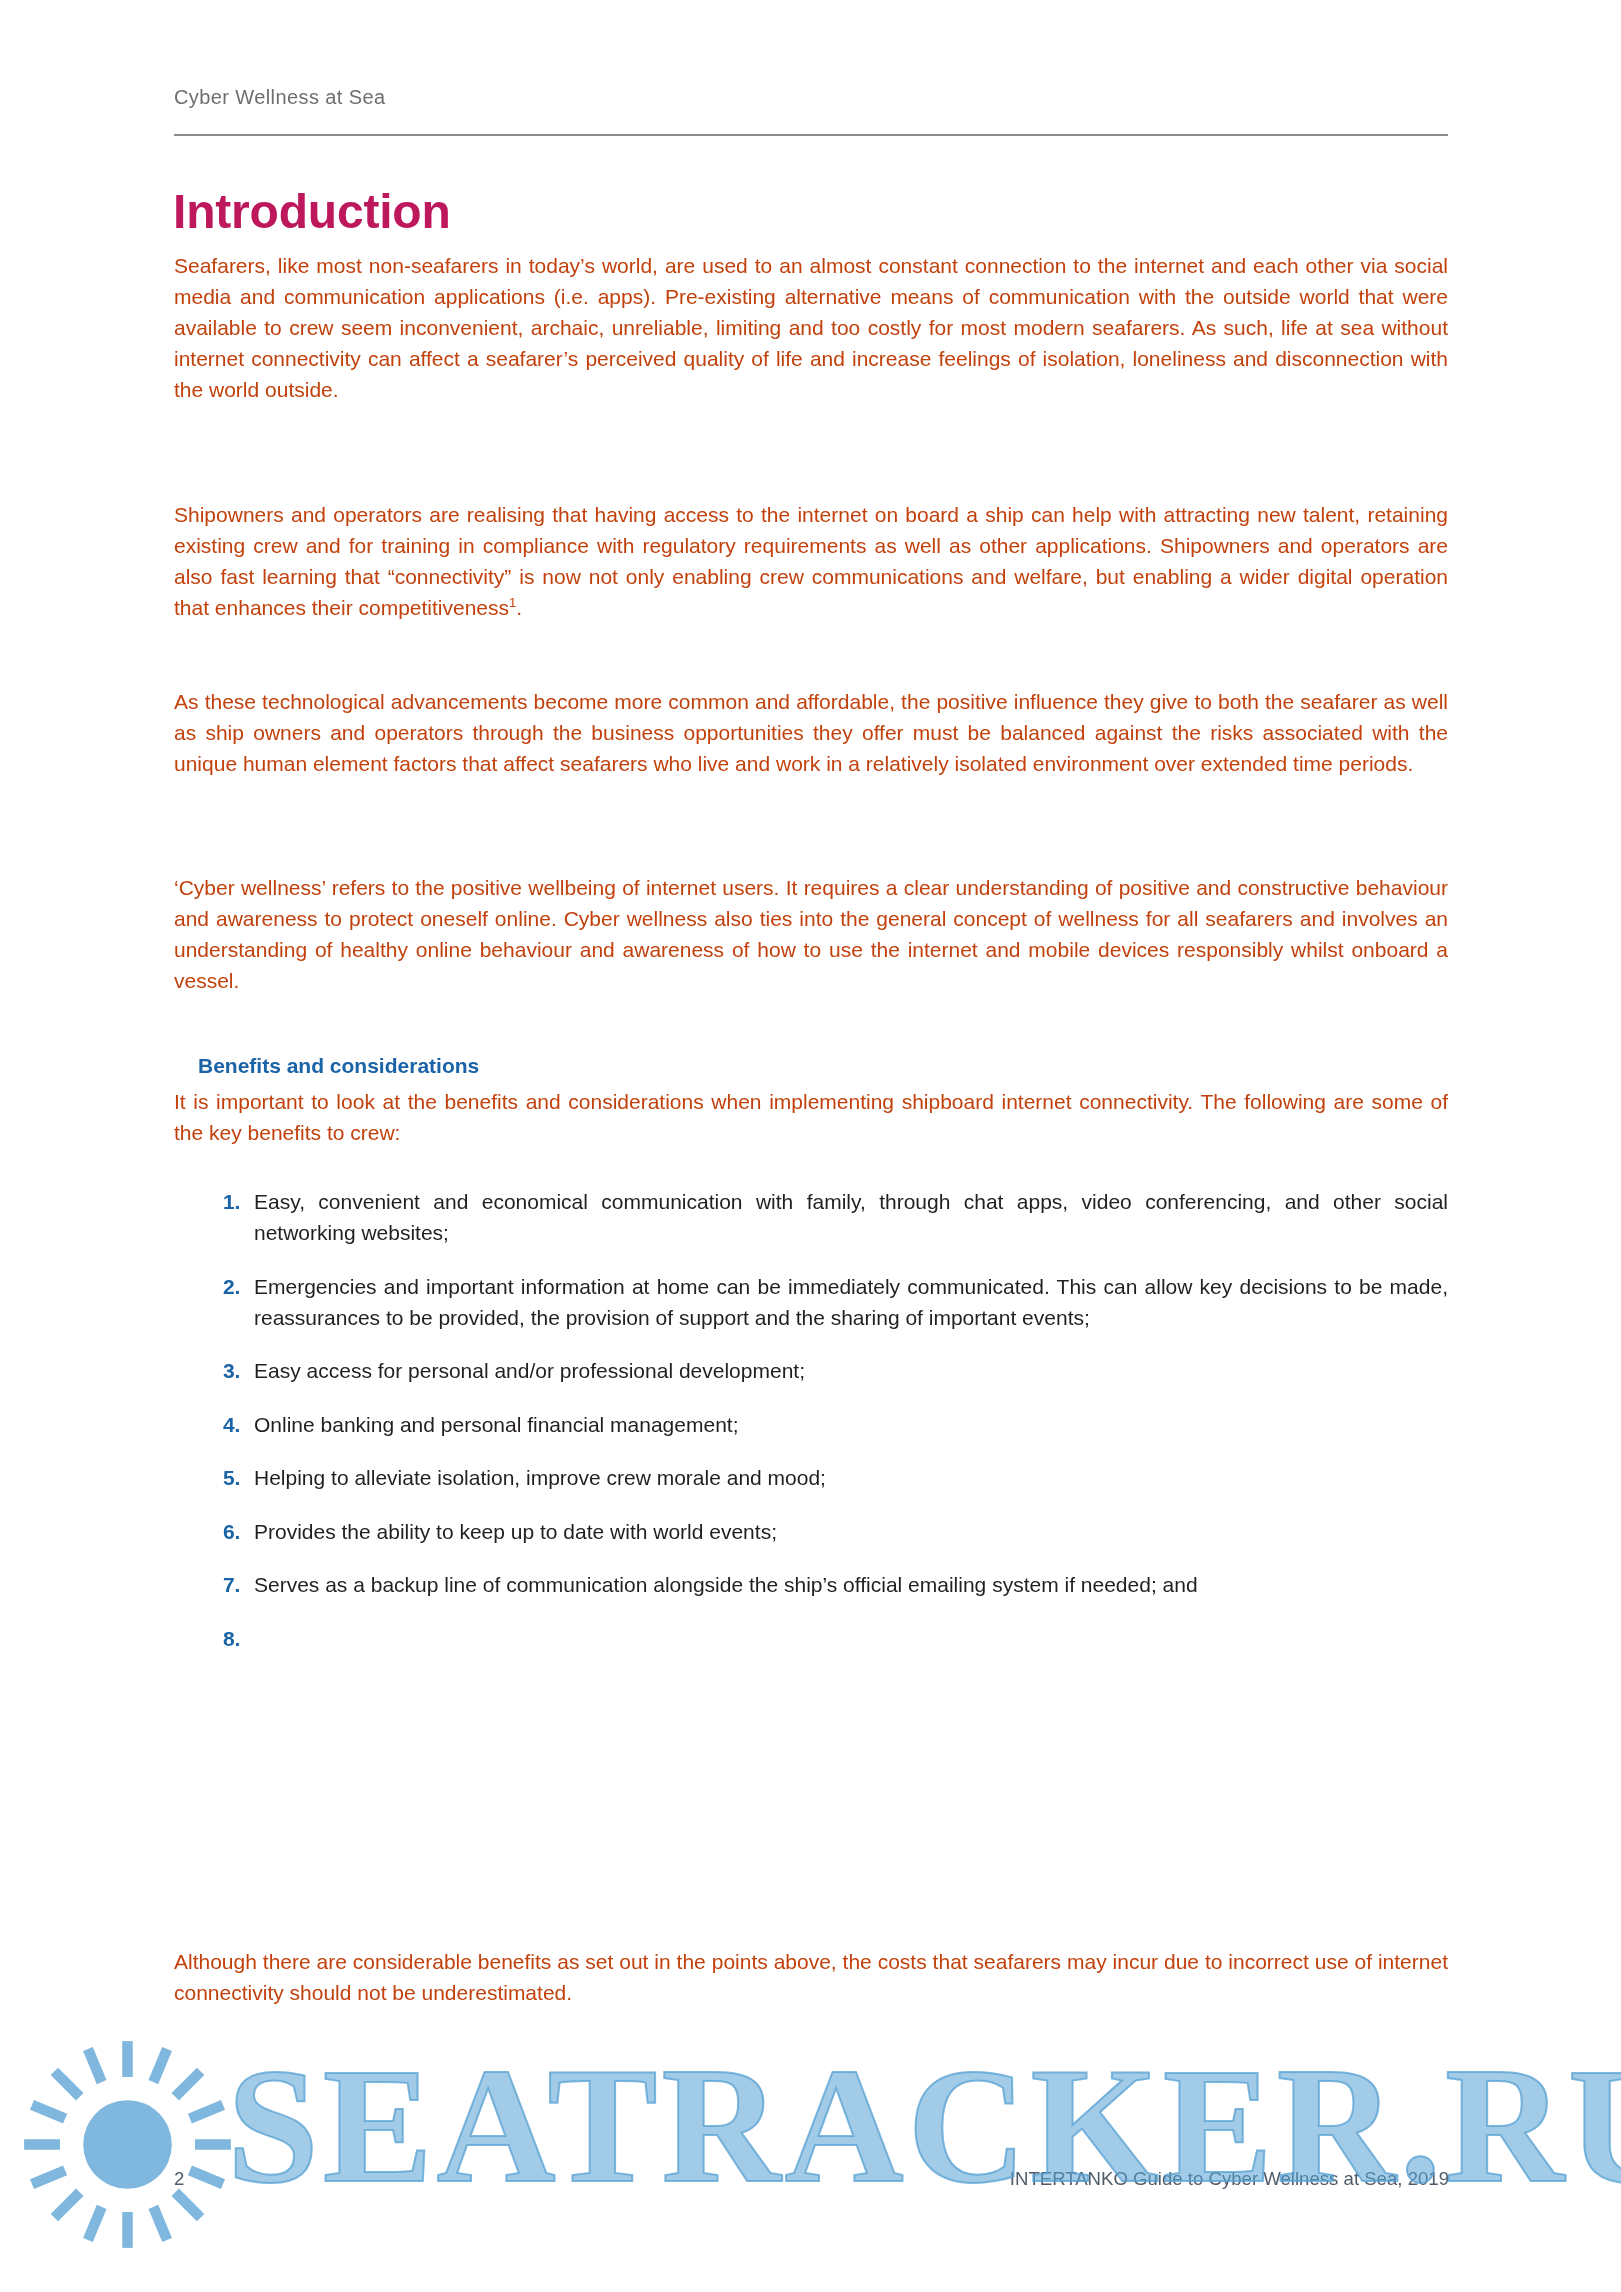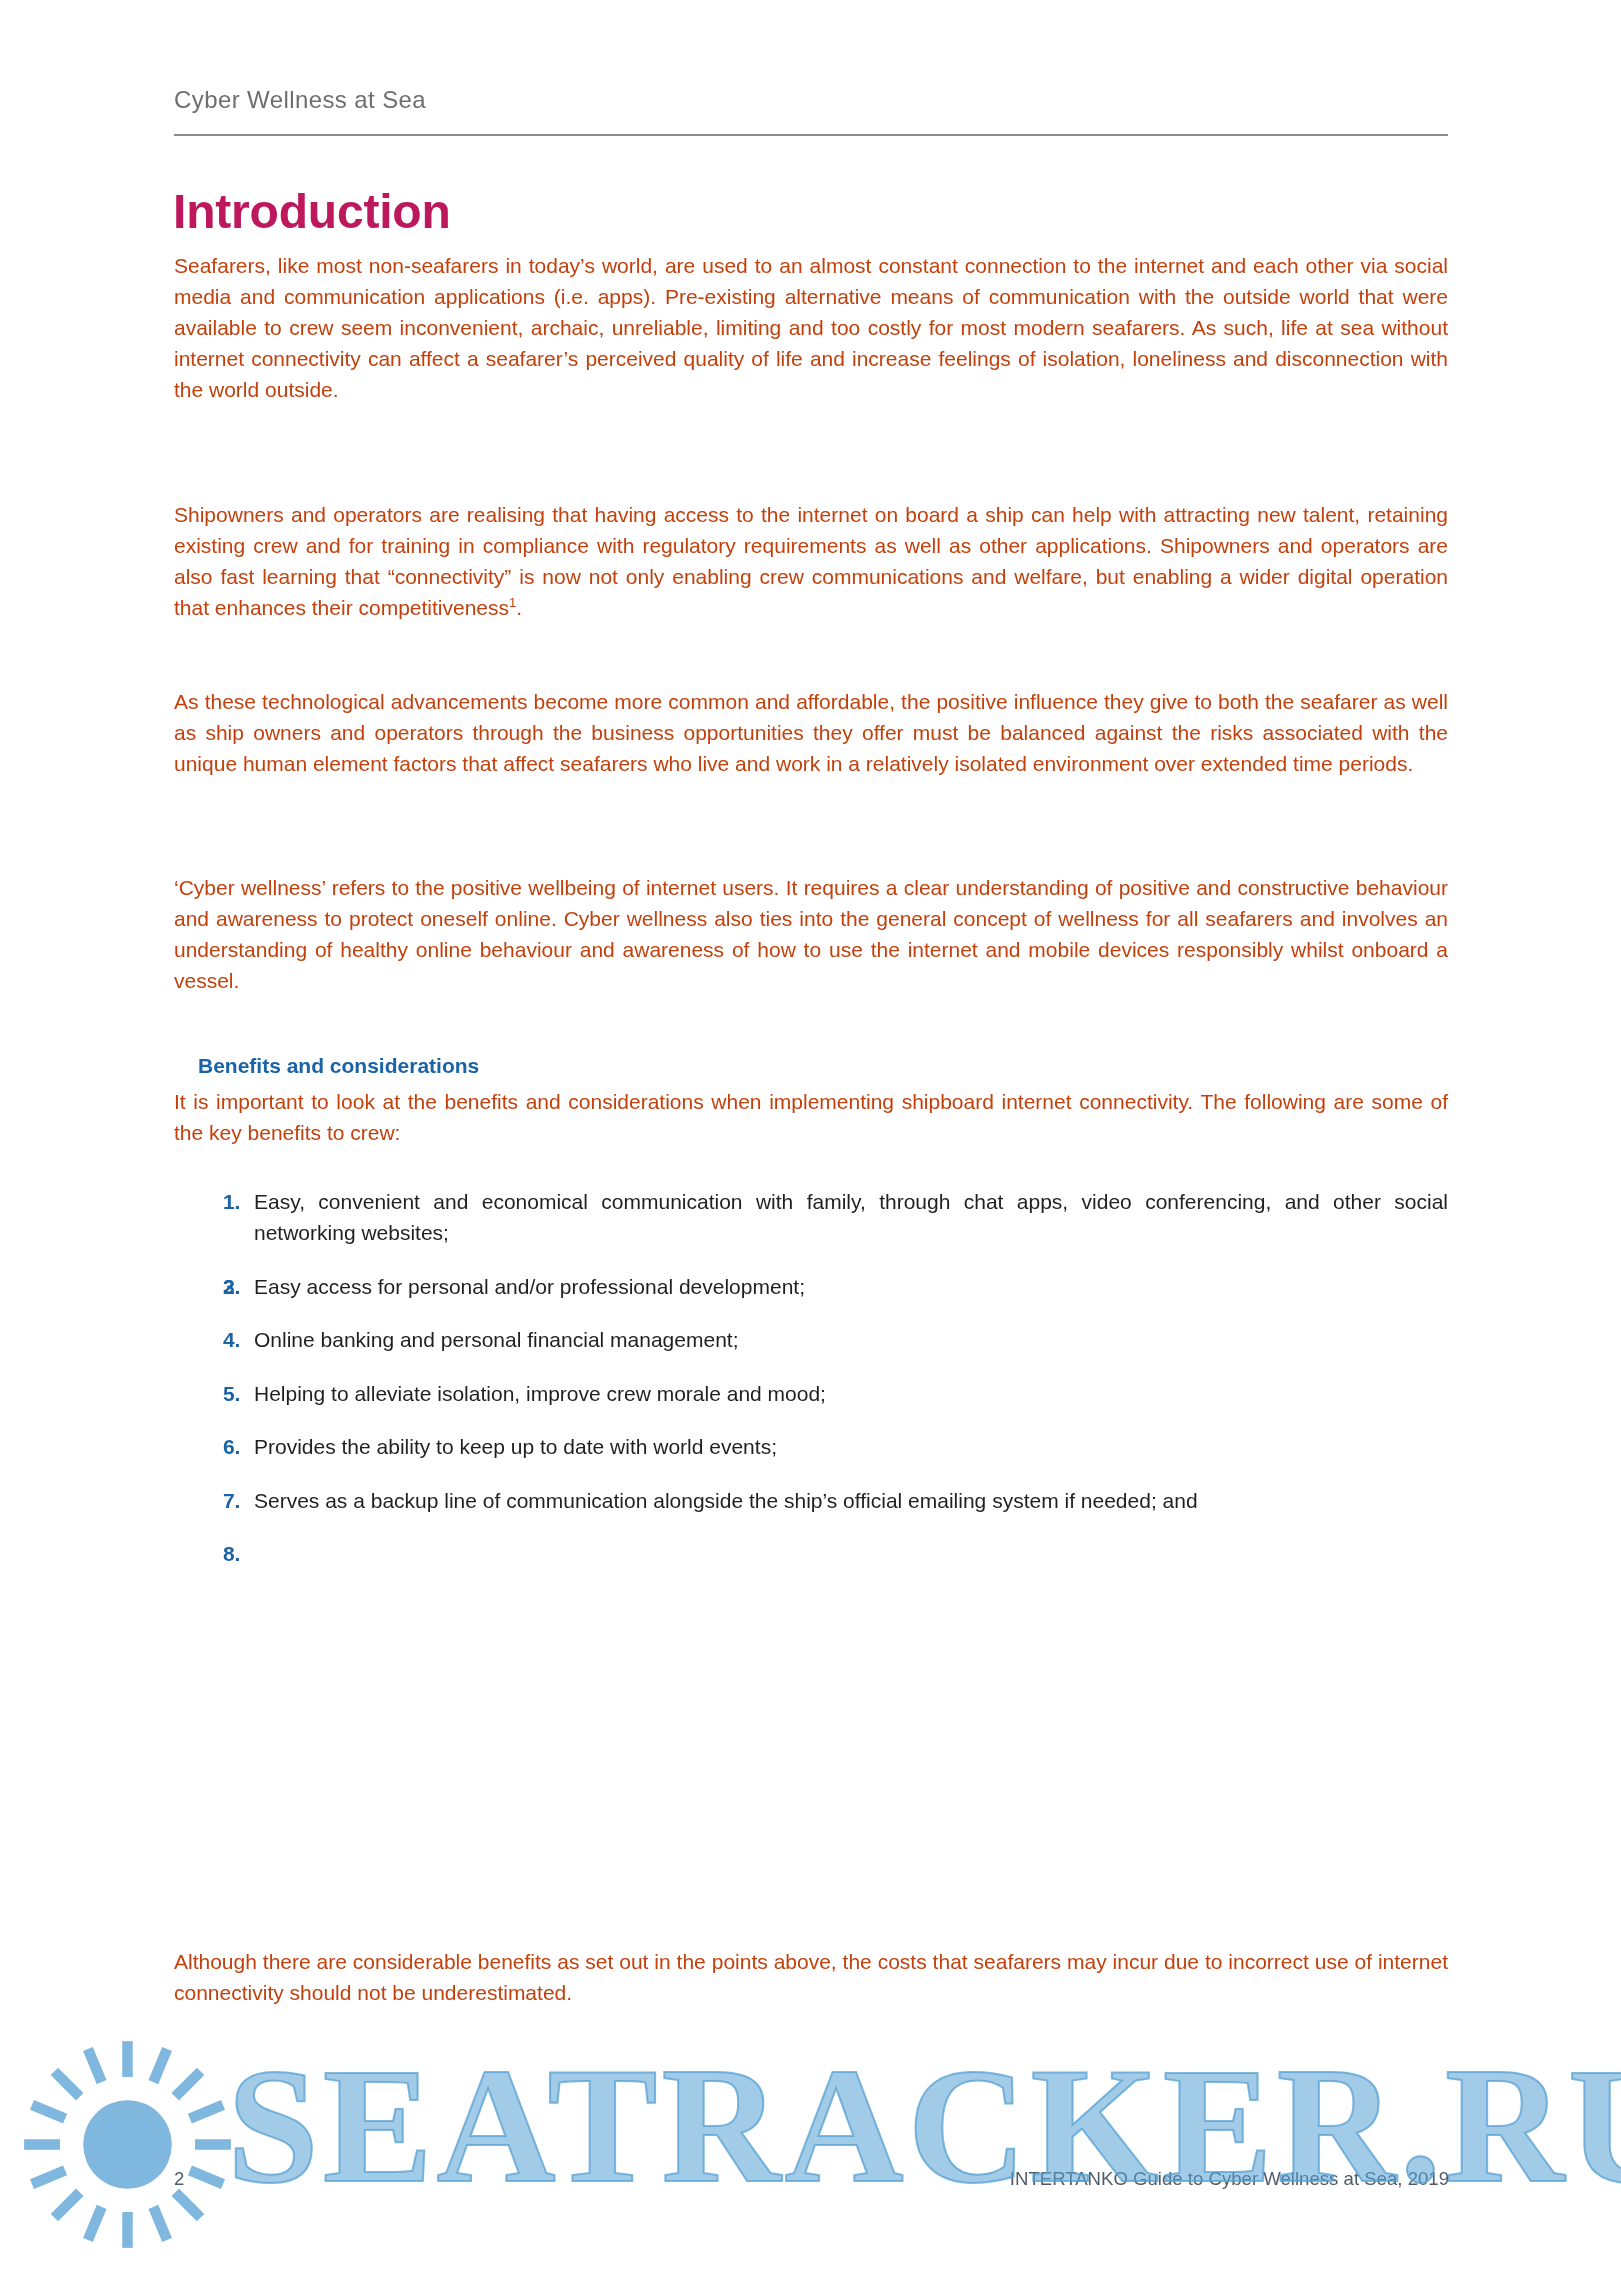--- a/index.html
+++ b/index.html
@@ -17,21 +17,21 @@
   }
   .page {
     position: absolute;
     inset: 0;
     background: #ffffff;
   }
   .running-head {
     position: absolute;
     left: 174px;
     top: 86px;
-    font-size: 24px;
+    font-size: 20px;
     color: #6d6e71;
     letter-spacing: 0.4px;
     font-family: "Liberation Sans", sans-serif;
   }
   .head-rule {
     position: absolute;
     left: 174px;
     top: 134px;
     width: 1274px;
     height: 2px;
@@ -158,20 +158,21 @@
 
   <div class="body-block" style="top:1086px;">It is important to look at the benefits and considerations when implementing shipboard internet connectivity. The following are some of the key benefits to crew:</div>
 
   <div class="list" style="top:1186px;">
     <div class="list-item">
       <span class="num">1.</span>
       <span>Easy, convenient and economical communication with family, through chat apps, video conferencing, and other social networking websites;</span>
     </div>
     <div class="list-item">
       <span class="num">2.</span>
+      <span>Emergencies and important information at home can be immediately communicated. This can allow key decisions to be made, reassurances to be provided, the provision of support and the sharing of important events;</span>
     </div>
     <div class="list-item">
       <span class="num">3.</span>
       <span>Easy access for personal and/or professional development;</span>
     </div>
     <div class="list-item">
       <span class="num">4.</span>
       <span>Online banking and personal financial management;</span>
     </div>
     <div class="list-item">

